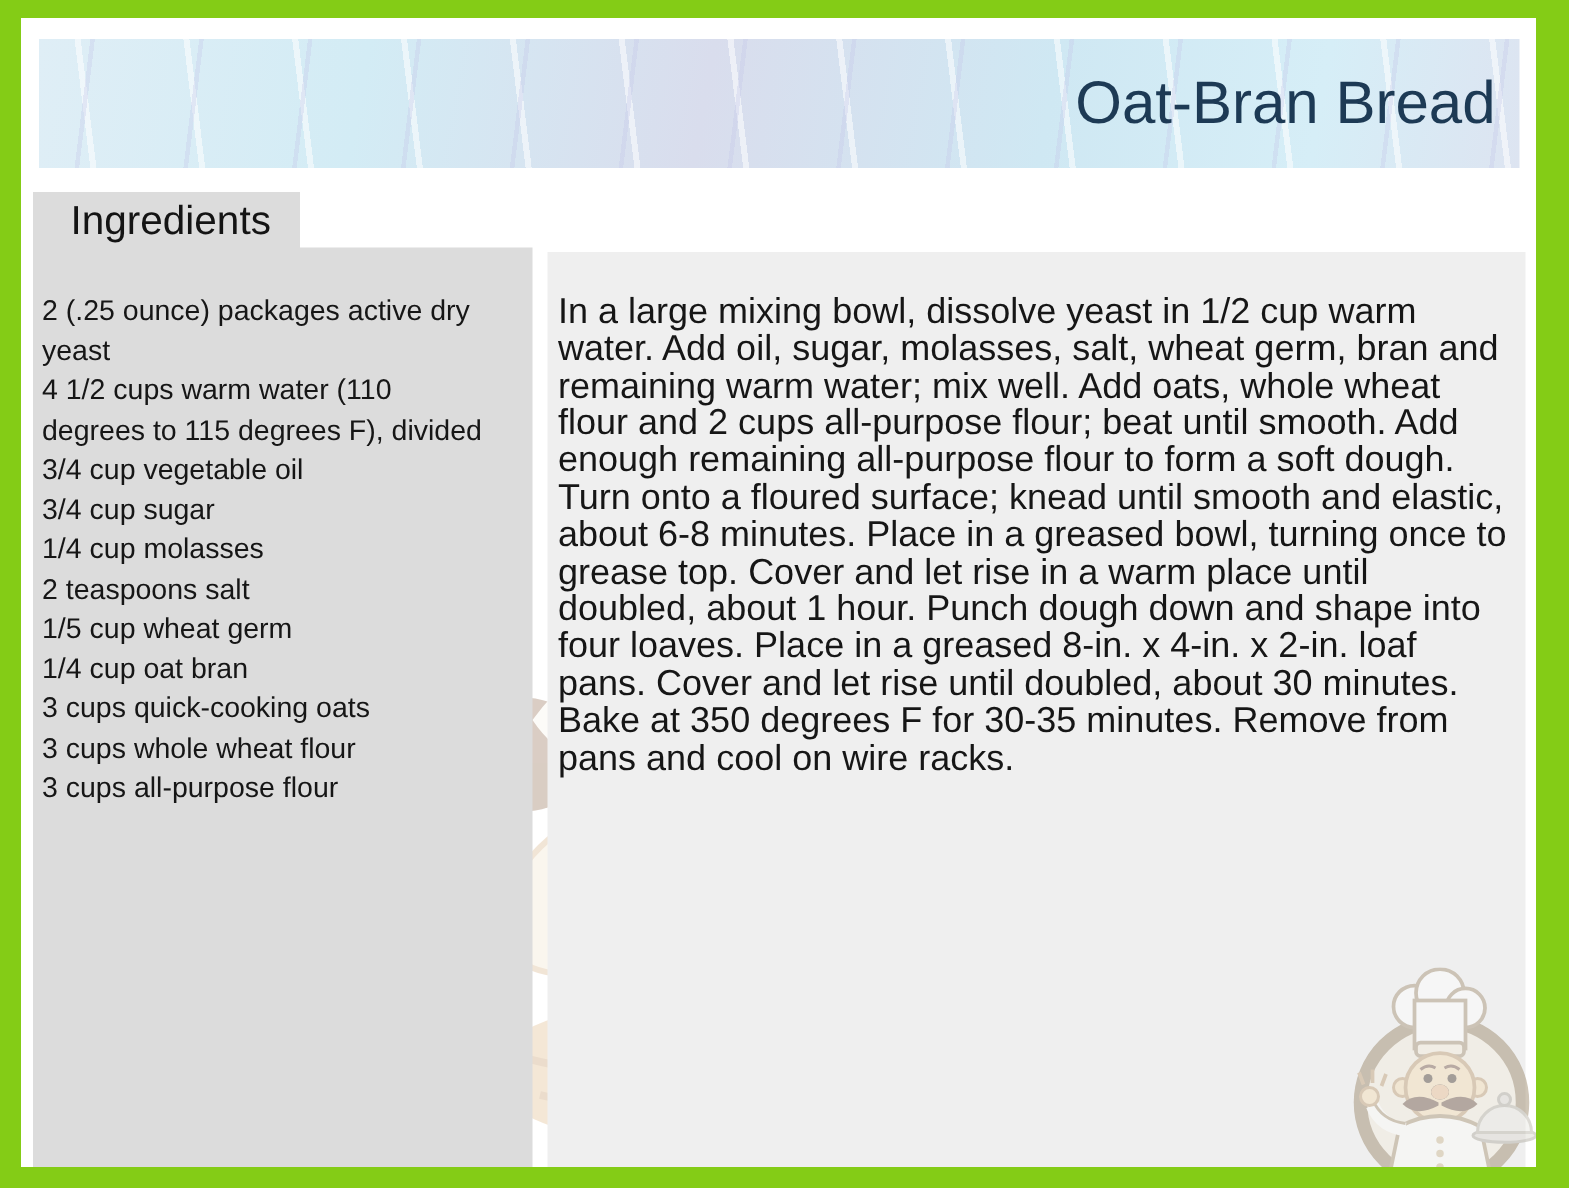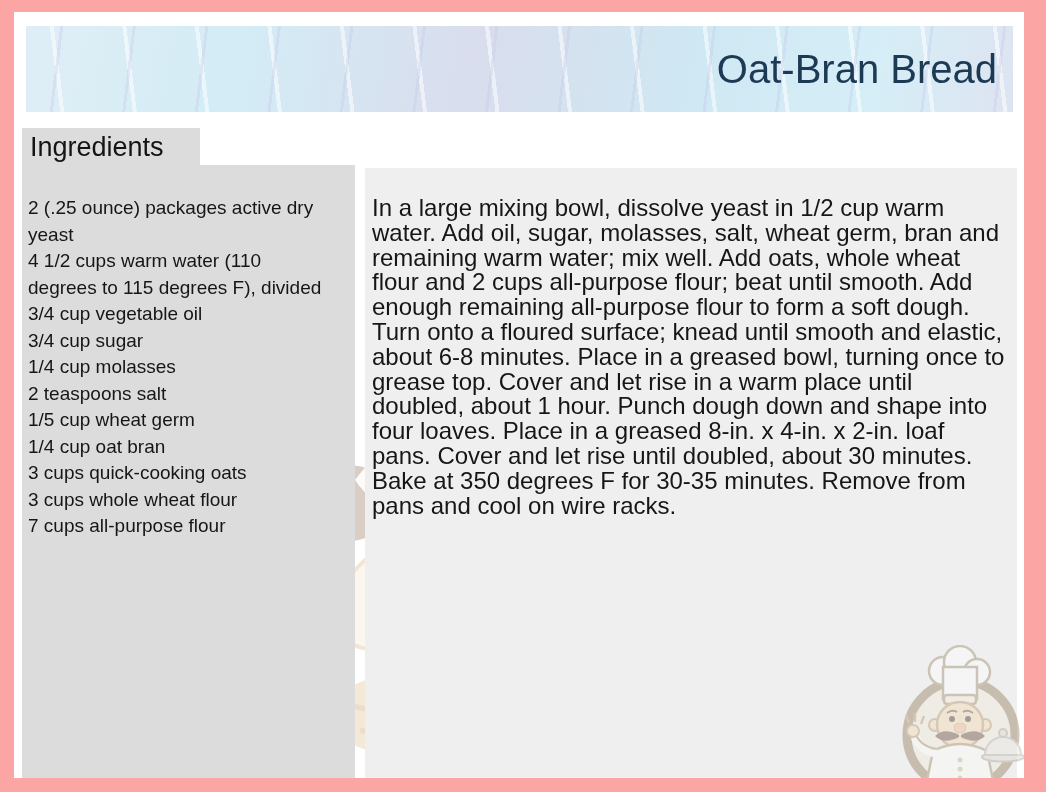--- a/index.html
+++ b/index.html
@@ -3,21 +3,21 @@
 <meta charset="utf-8">
 <style>
   * { margin: 0; padding: 0; box-sizing: border-box; }
   html, body { width: 1046px; height: 792px; }
   body {
     font-family: "Liberation Sans", "DejaVu Sans", sans-serif;
     background: #ffffff;
   }
   .frame {
     width: 1046px; height: 792px;
-    background: #fca5a5;
+    background: #84cc16;
     padding: 12px 22px 14px 14px;
   }
   .page {
     position: relative;
     width: 1010px; height: 766px;
     background: #ffffff;
     overflow: hidden;
   }
 
   
@@ -49,20 +49,21 @@
     padding-right: 16px;
     line-height: 1;
   }
 
   
   .tab {
     position: absolute;
     top: 116px;
     display: flex;
     align-items: center;
+    padding-left: 17px;
   }
   .tab h2 {
     font-size: 27px;
     font-weight: 400;
     color: #141414;
     padding-left: 8px;
     white-space: nowrap;
   }
   .tab-ingredients { left: 8px;  width: 178px; height: 38px; background: #dcdcdc; }
   .tab-directions  { left: 351px; width: 166px; height: 41px; background: #efefef; }
@@ -170,21 +171,21 @@
           <div>2 (.25 ounce) packages active dry yeast</div>
           <div>4 1/2 cups warm water (110 degrees to 115 degrees F), divided</div>
           <div>3/4 cup vegetable oil</div>
           <div>3/4 cup sugar</div>
           <div>1/4 cup molasses</div>
           <div>2 teaspoons salt</div>
           <div>1/5 cup wheat germ</div>
           <div>1/4 cup oat bran</div>
           <div>3 cups quick-cooking oats</div>
           <div>3 cups whole wheat flour</div>
-          <div>7 cups all-purpose flour</div>
+          <div>3 cups all-purpose flour</div>
         </div>
     </div>
 
     <div class="panel panel-directions">
       <div class="dir-text">In a large mixing bowl, dissolve yeast in 1/2 cup warm water. Add oil, sugar, molasses, salt, wheat germ, bran and remaining warm water; mix well. Add oats, whole wheat flour and 2 cups all-purpose flour; beat until smooth. Add enough remaining all-purpose flour to form a soft dough. Turn onto a floured surface; knead until smooth and elastic, about 6-8 minutes. Place in a greased bowl, turning once to grease top. Cover and let rise in a warm place until doubled, about 1 hour. Punch dough down and shape into four loaves. Place in a greased 8-in. x 4-in. x 2-in. loaf pans. Cover and let rise until doubled, about 30 minutes. Bake at 350 degrees F for 30-35 minutes. Remove from pans and cool on wire racks.</div>
     </div>
 
     <svg class="chef-badge" viewBox="0 0 130 150" xmlns="http://www.w3.org/2000/svg">
       <g opacity="0.42">
         <circle cx="66" cy="90" r="54" fill="#f1e9d8" stroke="#8f7a58" stroke-width="9"></circle>

